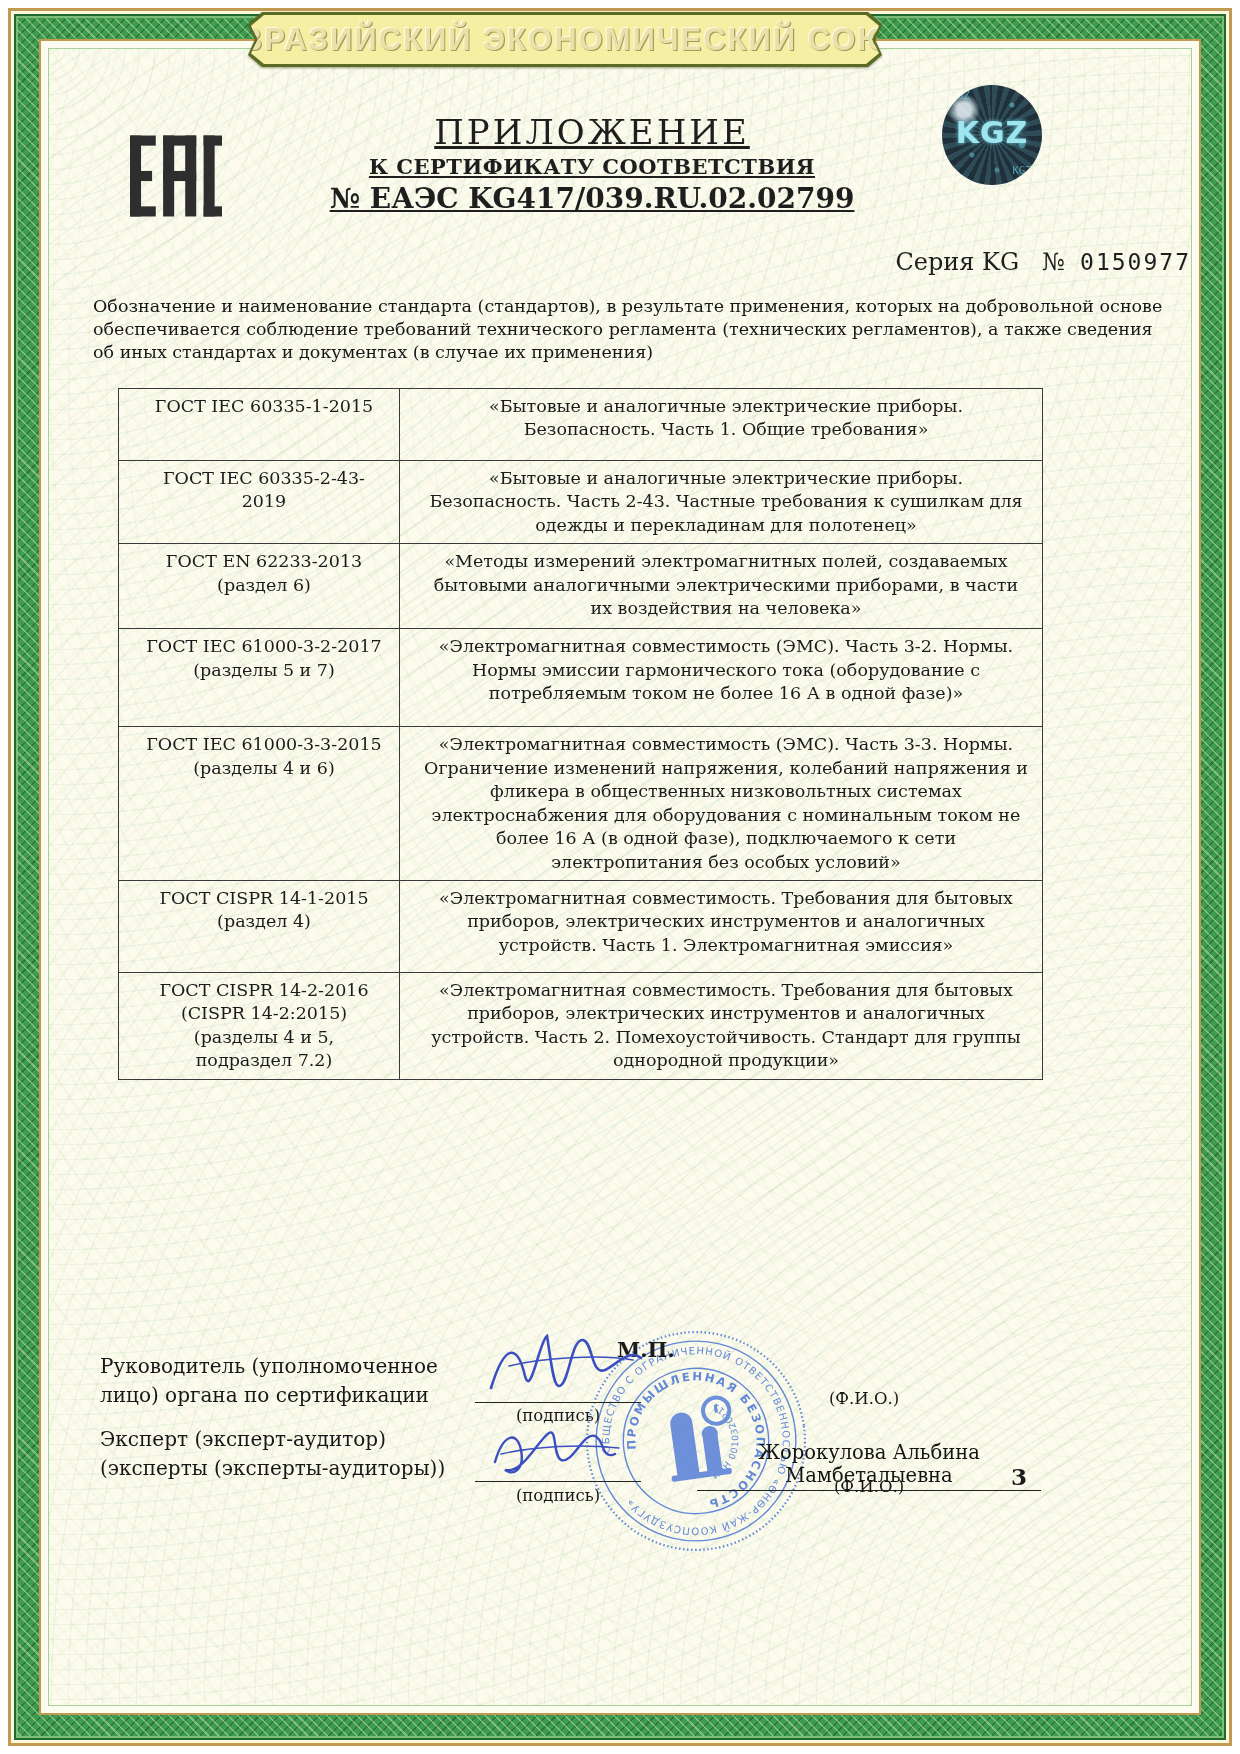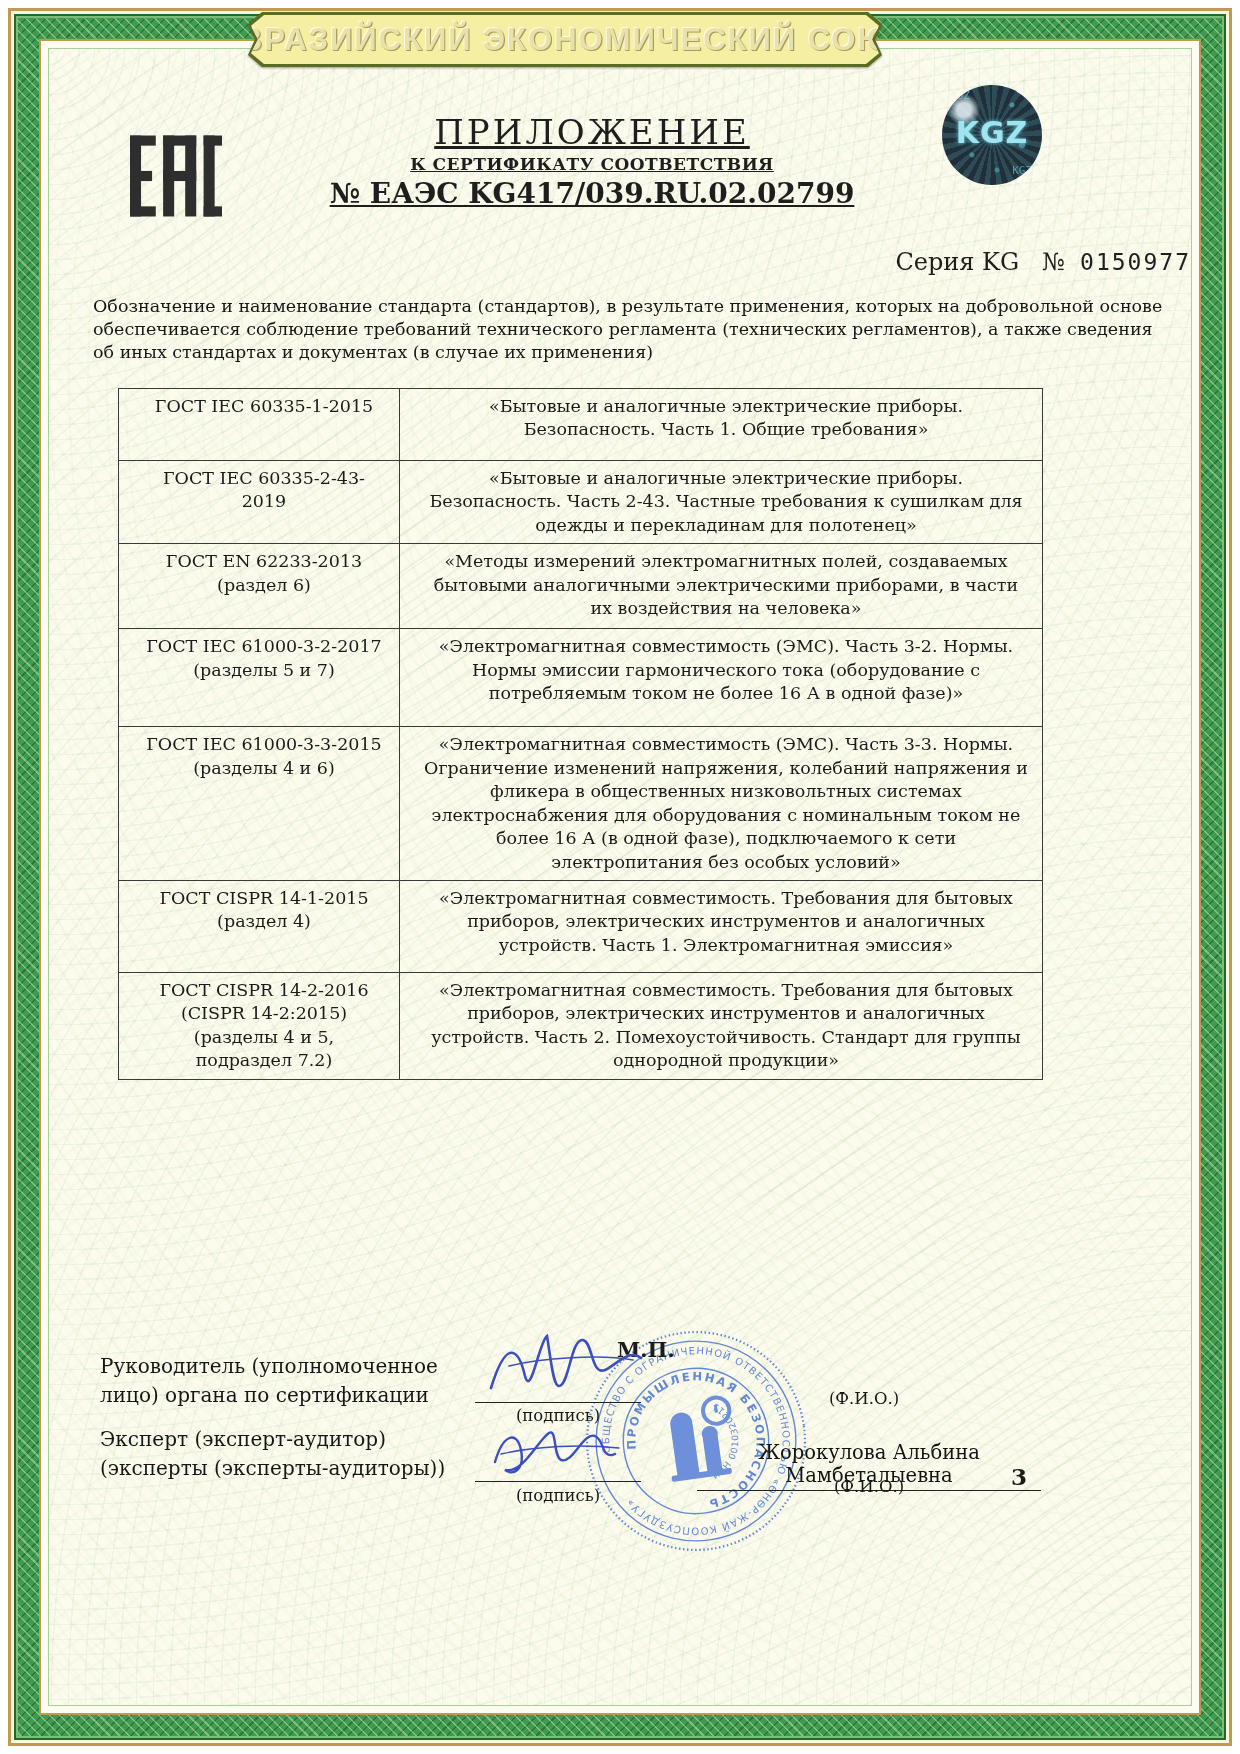--- a/index.html
+++ b/index.html
@@ -33,21 +33,21 @@
   .banner-inner { position:absolute; left:3px; top:3px; right:3px; bottom:3px; background:#f4efa3;
         clip-path: polygon(13px 0, calc(100% - 13px) 0, 100% 22%, calc(100% - 7px) 50%, 100% 78%, calc(100% - 13px) 100%, 13px 100%, 0 78%, 7px 50%, 0 22%);
         display:flex; align-items:center; justify-content:center; }
   .banner-text { font-family:"Liberation Sans", sans-serif; font-weight:bold; font-size:31px; letter-spacing:2px;
         color:#e9e2a8; text-shadow: 1.2px 1.2px 0 #a89a5e, -1px -1px 0 #fffbe6, 0 0 1px #a89a5e; white-space:nowrap; }
 
   
   .eac-logo { position:absolute; left:81px; top:86px; width:92px; height:82px; }
   .title-block { position:absolute; left:0; right:0; top:63px; text-align:center; transform:translateX(-28px); color:#1e1e1e;text-decoration:underline; }
   .title-main { font-size:34px; letter-spacing:3px; font-weight:500; }
-  .title-sub { font-size:17px; font-weight:bold; letter-spacing:.5px; margin-top:2px; }
+  .title-sub { font-size:21px; font-weight:bold; letter-spacing:.5px; margin-top:2px; }
   .title-num { font-size:28px; font-weight:bold; margin-top:3px; }
 
   .hologram { position:absolute; left:856px; top:36px; width:100px; height:100px; border-radius:50%;
         background-color:#20303a;
         background-image:
           radial-gradient(circle at 22% 25%, rgba(235,245,250,.85) 0 7px, rgba(235,245,250,0) 16px),
           radial-gradient(circle at 70% 20%, rgba(110,216,232,.5) 0 2px, transparent 3px),
           radial-gradient(circle at 30% 70%, rgba(110,216,232,.45) 0 2px, transparent 3px),
           radial-gradient(circle at 80% 60%, rgba(110,216,232,.5) 0 2.5px, transparent 4px),
           radial-gradient(circle at 55% 85%, rgba(110,216,232,.4) 0 2px, transparent 3px),

